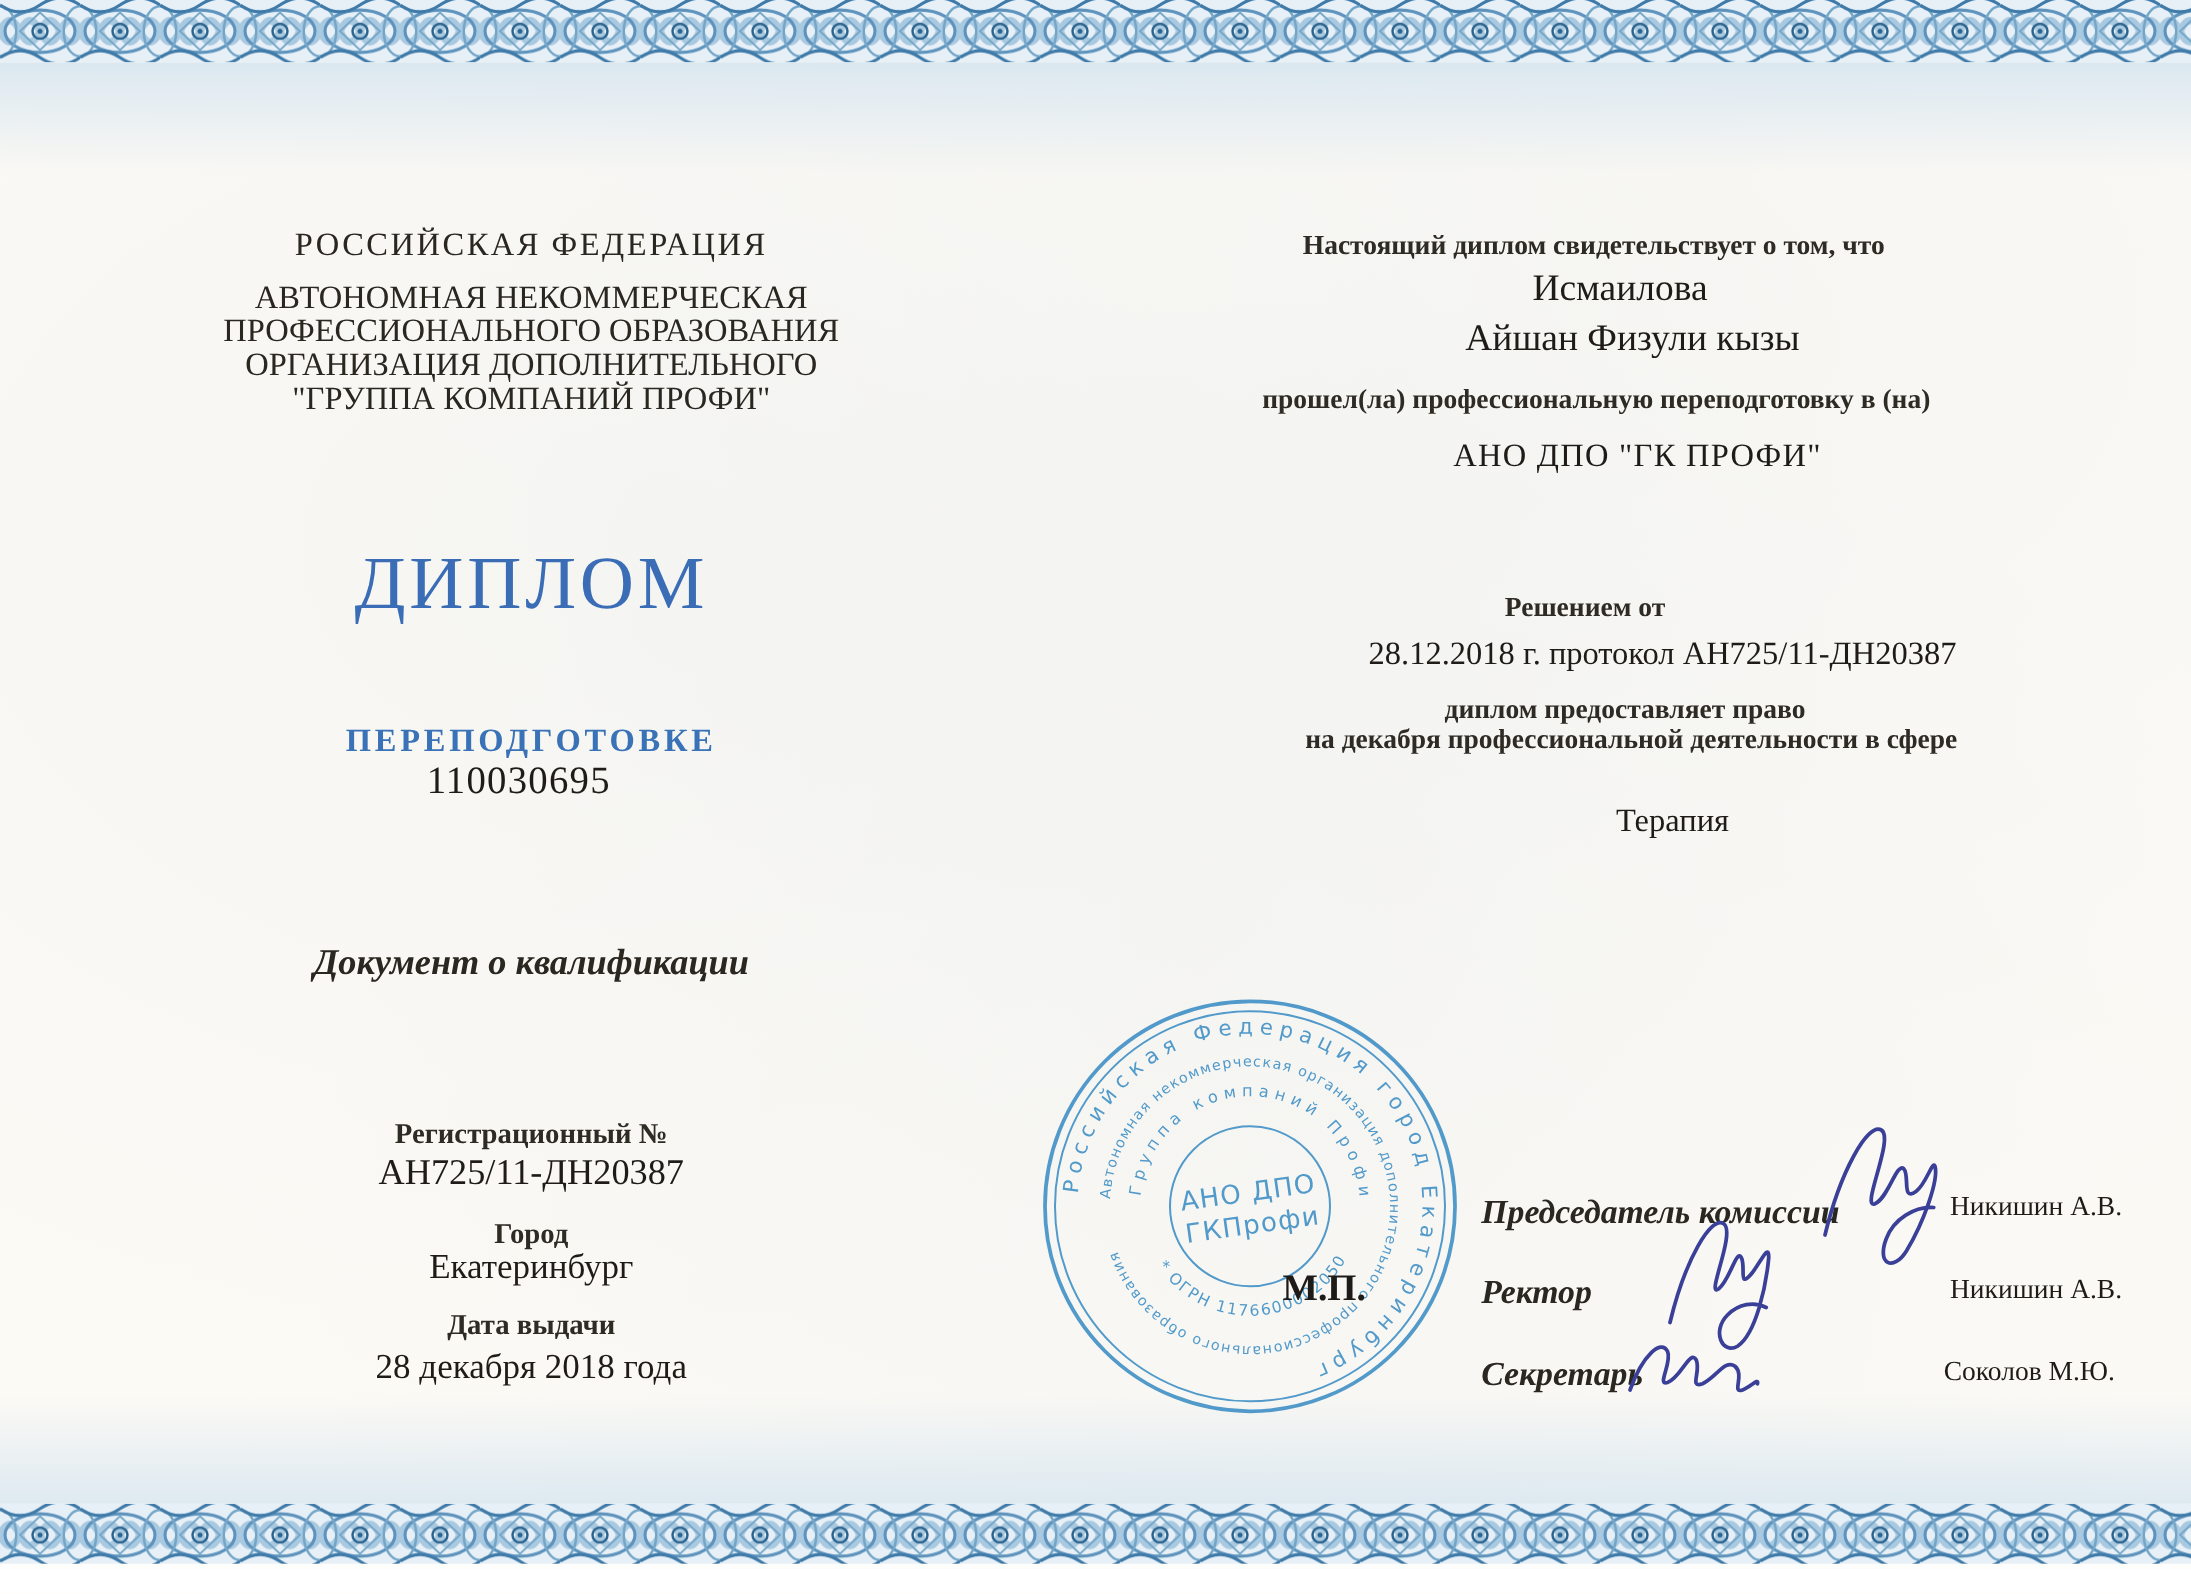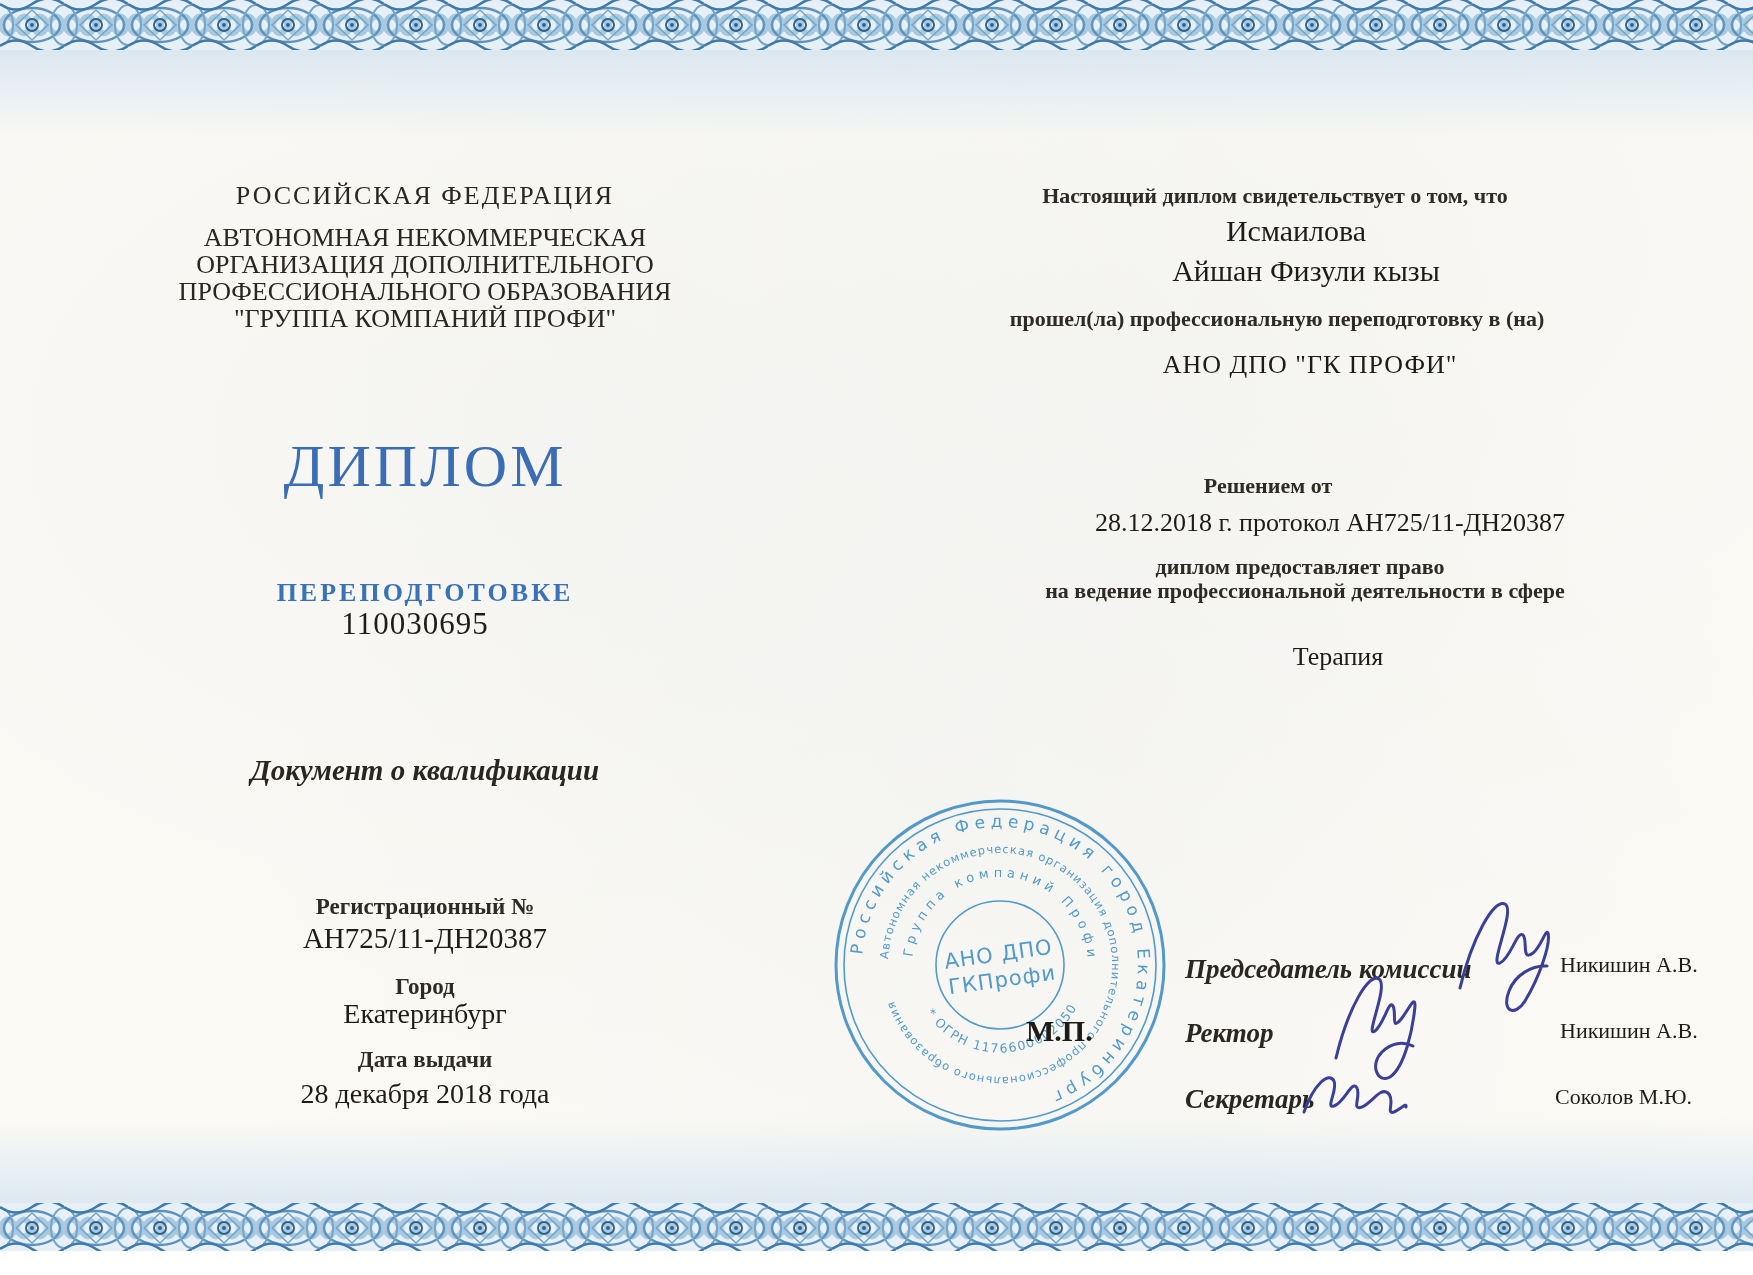--- a/index.html
+++ b/index.html
@@ -74,22 +74,22 @@
       </pattern>
     </defs>
     <rect width="1753" height="50" fill="url(#guil-bot)"></rect>
   </svg>
   <div class="wash below-band"></div>
 
   <div class="t ctr lab" style="left:425px;top:181px;font-size:26px;letter-spacing:2px;font-weight:normal;color:#2a2620;">РОССИЙСКАЯ ФЕДЕРАЦИЯ</div>
 
   <div class="t ctr" style="left:425px;top:224px;font-size:26px;line-height:27px;color:#2a2620;">
     <div>АВТОНОМНАЯ НЕКОММЕРЧЕСКАЯ</div>
+    <div>ПРОФЕССИОНАЛЬНОГО ОБРАЗОВАНИЯ</div>
     <div>ОРГАНИЗАЦИЯ ДОПОЛНИТЕЛЬНОГО</div>
-    <div>ПРОФЕССИОНАЛЬНОГО ОБРАЗОВАНИЯ</div>
     <div>"ГРУППА КОМПАНИЙ ПРОФИ"</div>
   </div>
 
   <div class="t ctr blue title" style="left:425px;top:432px;">ДИПЛОМ</div>
   <div class="t ctr blue lab" style="left:425px;top:546px;font-size:26px;letter-spacing:3px;color:#3a72b8;margin-top:32px;">ПЕРЕПОДГОТОВКЕ</div>
 
   <div class="t ctr val" style="left:415px;top:606px;font-size:31px;letter-spacing:1px;">110030695</div>
 
   <div class="t ctr ital" style="left:425px;top:754px;font-size:29px;">Документ о квалификации</div>
 
@@ -104,21 +104,21 @@
 
   <div class="t ctr lab" style="left:1275px;top:183px;font-size:22px;">Настоящий диплом свидетельствует о том, что</div>
   <div class="t ctr val" style="left:1296px;top:214px;font-size:30px;">Исмаилова</div>
   <div class="t ctr val" style="left:1306px;top:254px;font-size:30px;">Айшан Физули кызы</div>
   <div class="t ctr lab" style="left:1277px;top:306px;font-size:22px;">прошел(ла) профессиональную переподготовку в (на)</div>
   <div class="t ctr val" style="left:1310px;top:350px;font-size:26px;letter-spacing:1px;">АНО ДПО "ГК ПРОФИ"</div>
 
   <div class="t ctr lab" style="left:1268px;top:473px;font-size:22px;">Решением от</div>
   <div class="t ctr val" style="left:1330px;top:508px;font-size:26px;">28.12.2018 г. протокол АН725/11-ДН20387</div>
   <div class="t ctr lab" style="left:1300px;top:554px;font-size:22px;">диплом предоставляет право</div>
-  <div class="t ctr lab" style="left:1305px;top:578px;font-size:22px;">на ведение профессиональной деятельности в сфере</div>
+  <div class="t ctr lab" style="left:1305px;top:578px;font-size:22px;">на декабря профессиональной деятельности в сфере</div>
   <div class="t ctr val" style="left:1338px;top:621px;font-size:26px;margin-top:21px;">Терапия</div>
 
   <svg style="position:absolute;left:830px;top:795px;opacity:.82;" width="340" height="340" viewBox="0 0 340 340">
     <defs>
       <path id="ring-outer" d="M 32,170 A 138,138 0 1 1 308,170 A 138,138 0 1 1 32,170"></path>
       <path id="ring-middle" d="M 58,170 A 112,112 0 1 1 282,170 A 112,112 0 1 1 58,170"></path>
       <path id="ring-inner-top" d="M 82,170 A 88,88 0 1 1 258,170"></path>
       <path id="ring-inner-bottom" d="M 94,214 A 88,88 0 0 0 246,214"></path>
     </defs>
     <circle cx="170" cy="170" r="164" fill="none" stroke="#2e86c2" stroke-width="3"></circle>

